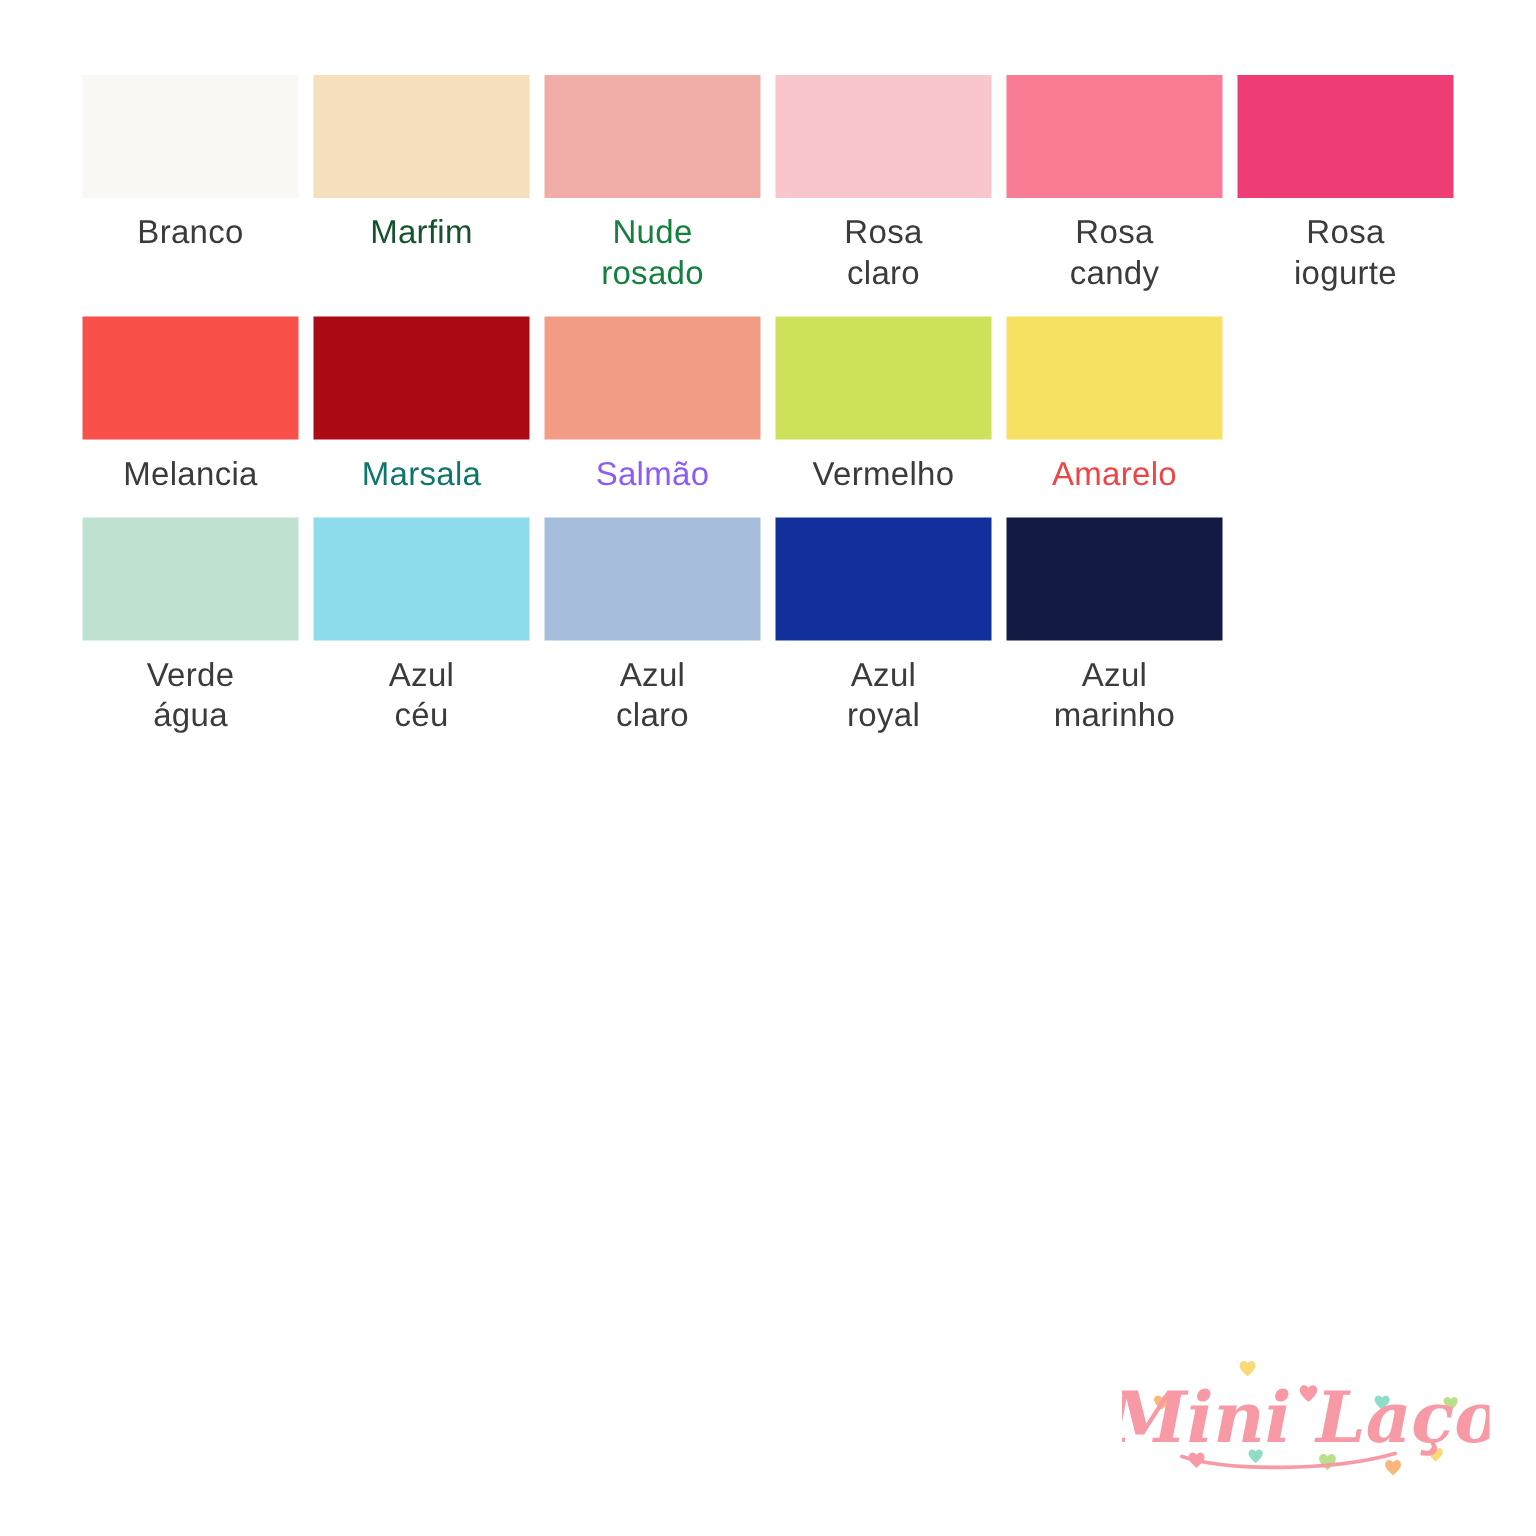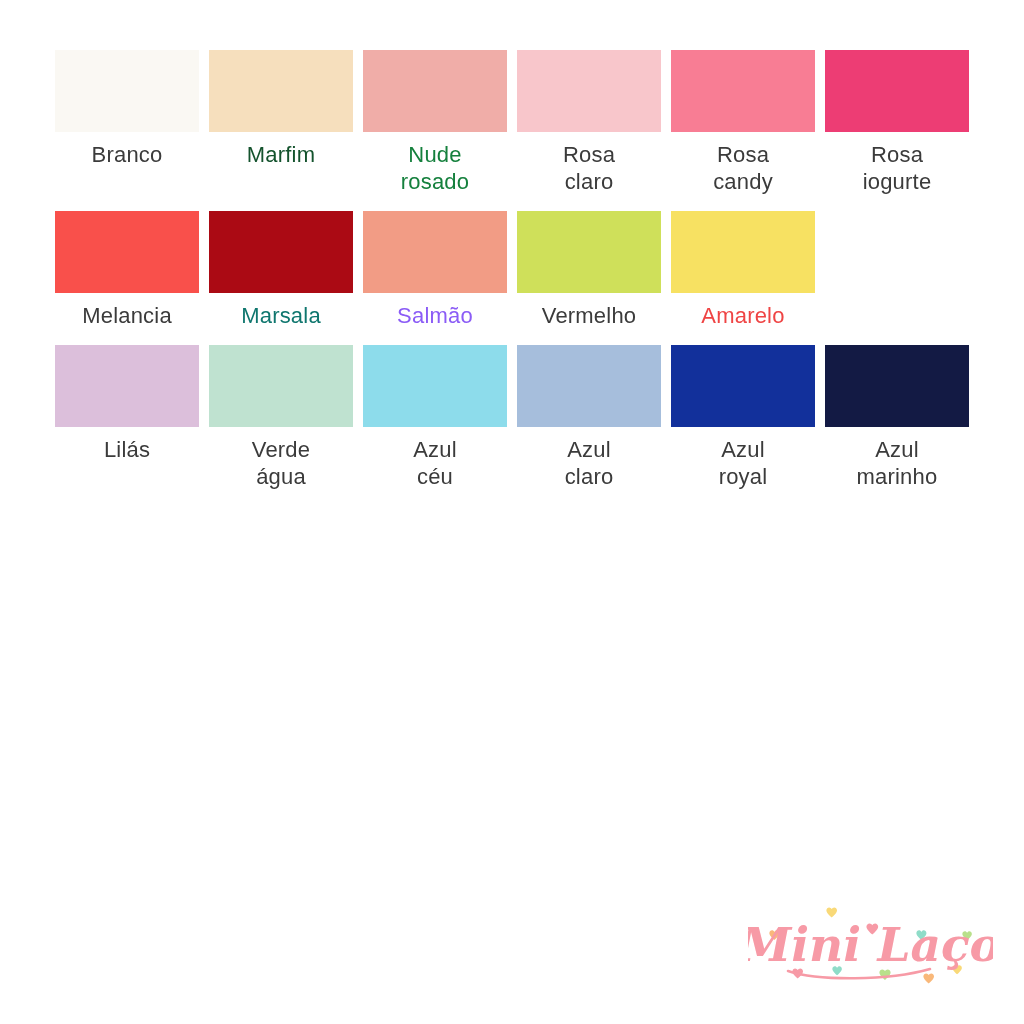--- a/index.html
+++ b/index.html
@@ -130,24 +130,20 @@
       <div class="swatch-label" style="color: rgb(59, 59, 59);">Vermelho</div>
     </div>
     <div class="swatch-cell">
       <span class="swatch-chip" style="background-color: rgb(247, 225, 98);"></span>
       <div class="swatch-label" style="color: #ef4444;">Amarelo</div>
     </div>
   </div>
 
   <div class="palette-row">
     <div class="swatch-cell">
-      <span class="swatch-chip" style="background-color: rgb(220, 191, 219);"></span>
-      <div class="swatch-label" style="color: rgb(59, 59, 59);">Lilás</div>
-    </div>
-    <div class="swatch-cell">
       <span class="swatch-chip" style="background-color: rgb(191, 226, 208);"></span>
       <div class="swatch-label" style="color: rgb(59, 59, 59);">Verde
 água</div>
     </div>
     <div class="swatch-cell">
       <span class="swatch-chip" style="background-color: rgb(141, 220, 235);"></span>
       <div class="swatch-label" style="color: rgb(59, 59, 59);">Azul
 céu</div>
     </div>
     <div class="swatch-cell">

